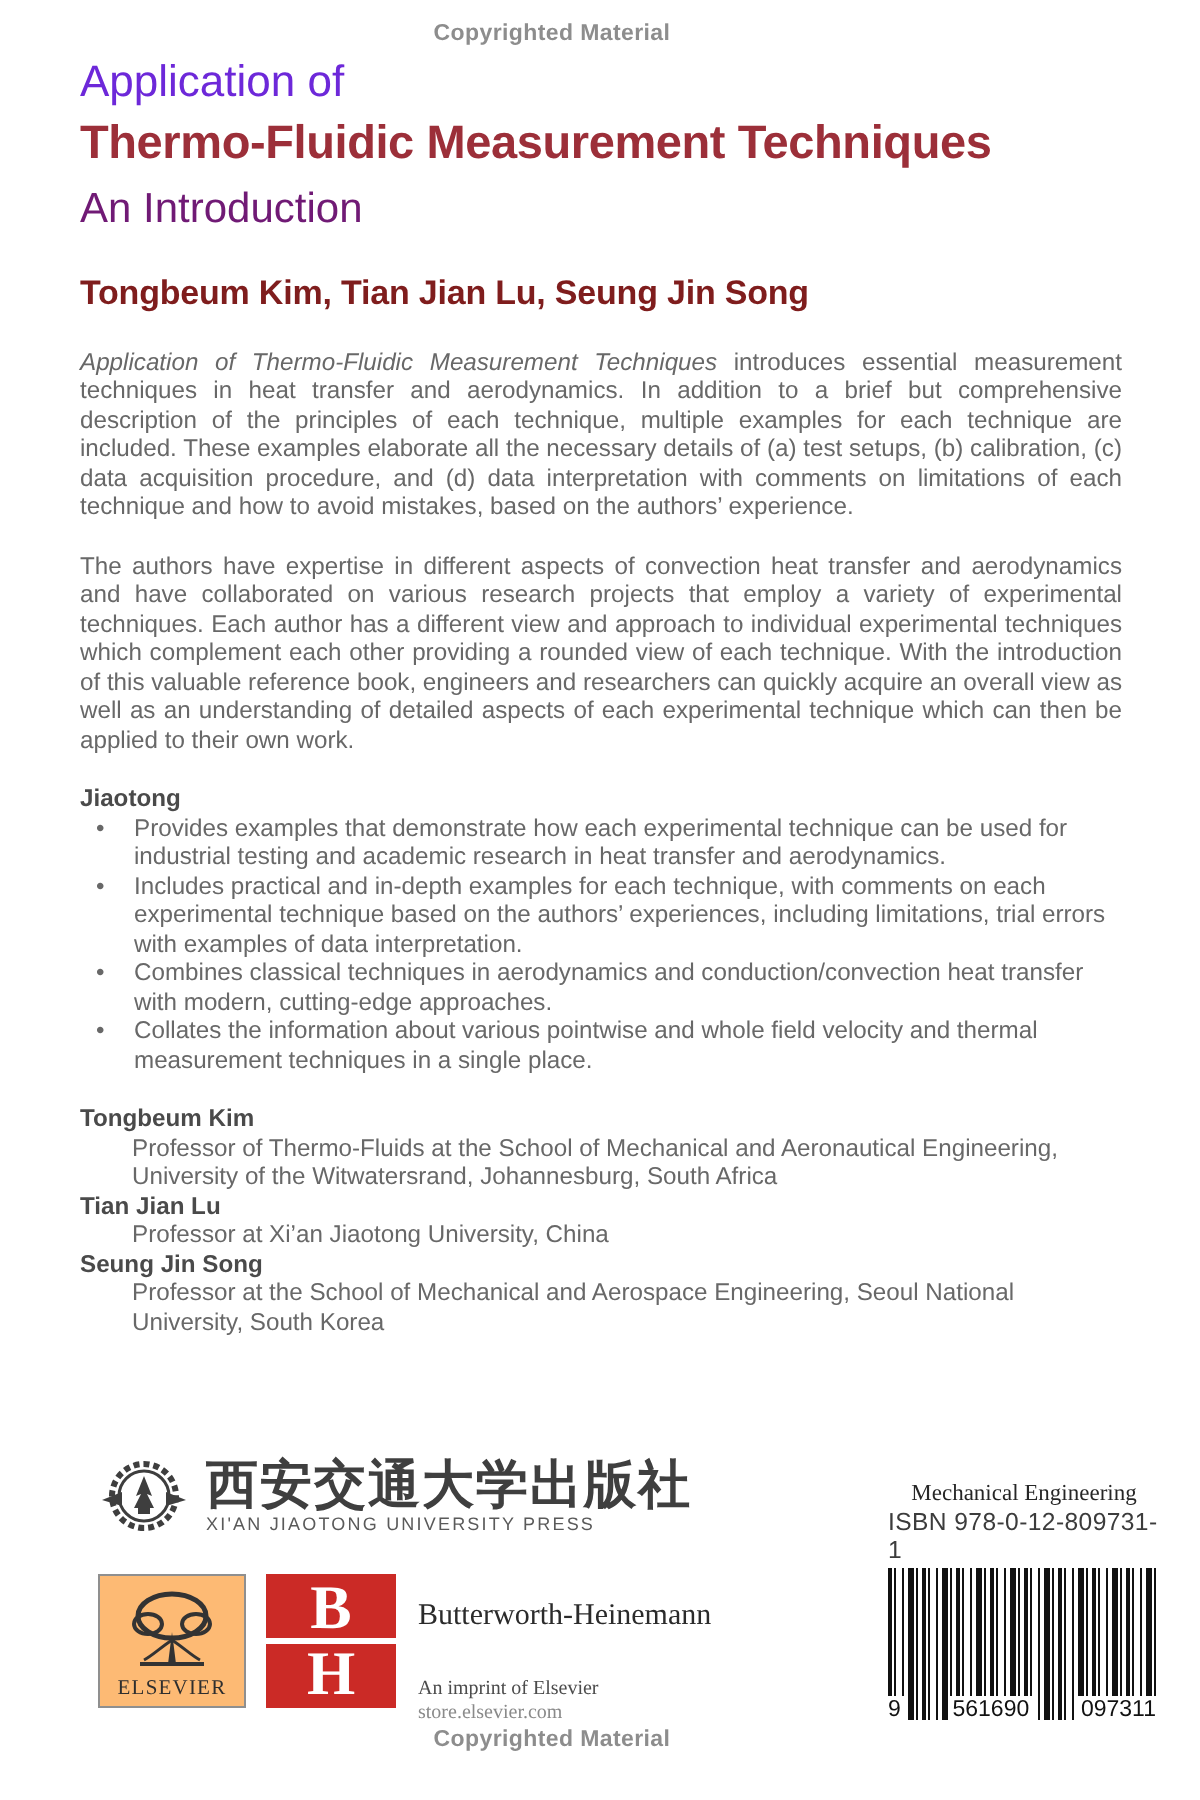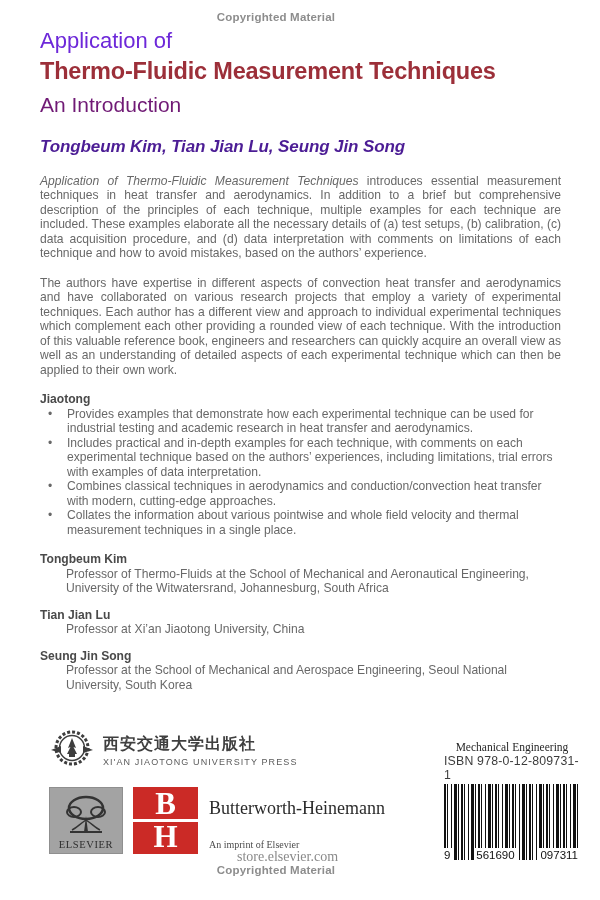--- a/index.html
+++ b/index.html
@@ -14,64 +14,64 @@
   }
   .copyright.top{top:11px;}
   .copyright.bottom{top:864px;}
 
   .content{position:absolute;left:40px;top:30px;width:521px;}
 
   .title-line1{font-size:22px;font-weight:400;color:#6d28d9;line-height:1.0;margin:0 0 8px 0;}
   .title-line2{font-size:23.5px;font-weight:700;color:#9c2f39;line-height:1.0;margin:0 0 10px 0;letter-spacing:-.2px;}
   .subtitle{font-size:21px;font-weight:400;color:#701a75;line-height:1.0;margin:0 0 22px 0;}
 
-  .authors{font-size:17px;font-weight:700;color:#4c1d95;margin:0 0 17px 0;letter-spacing:-.1px;font-style:italic;}
+  .authors{font-size:17px;font-weight:700;color:#7f1d1d;margin:0 0 17px 0;letter-spacing:-.1px;}
 
   .para{
     font-size:12.1px;line-height:14.5px;color:#686868;text-align:justify;
     margin:0 0 15px 0;
   }
   .para .lead-italic{font-style:italic;}
 
   .features-heading{font-size:12.1px;font-weight:700;color:#4a4a4a;margin:3px 0 0 0;line-height:14.5px;}
   .bullet-list{margin:0 0 15px 0;}
   .bullet-item{display:flex;font-size:12.1px;line-height:14.5px;color:#686868;}
   .bullet-item .dot{width:27px;padding-left:8px;box-sizing:border-box;flex:none;}
   .bullet-item .txt{flex:1;text-align:left;}
 
-  .bio-name{font-size:12.1px;line-height:14.5px;font-weight:700;color:#4a4a4a;margin-top:12px;}
+  .bio-name{font-size:12.1px;line-height:14.5px;font-weight:700;color:#4a4a4a;}
   .bio-text{font-size:12.1px;line-height:14.5px;color:#686868;margin-left:26px;}
 
   
   .xjtu{position:absolute;left:49px;top:726px;display:flex;align-items:center;}
   .xjtu-emblem{width:46px;height:46px;flex:none;margin-right:8px;}
   .xjtu-text{display:flex;flex-direction:column;}
-  .xjtu-cn{font-size:16px;font-weight:700;color:#3f3f3f;line-height:25px;letter-spacing:1px;font-family:"DejaVu Sans",sans-serif;}
+  .xjtu-cn{font-size:26px;font-weight:700;color:#3f3f3f;line-height:25px;letter-spacing:1px;font-family:"DejaVu Sans",sans-serif;}
   .xjtu-en{font-size:9px;color:#5a5a5a;letter-spacing:1.1px;line-height:12px;}
 
   .logo-row{position:absolute;left:49px;top:787px;display:flex;align-items:flex-start;}
   .elsevier-box{
     width:74px;height:67px;border:1px solid #8f8f8f;box-sizing:border-box;
     display:flex;flex-direction:column;align-items:center;justify-content:flex-end;
-    padding-bottom:3px;background:#a3a3a3;
+    padding-bottom:3px;background:#fdba74;
   }
   .elsevier-box svg{width:52px;height:44px;display:block;margin-bottom:1px;}
   .elsevier-label{font-family:"Liberation Serif","DejaVu Serif",serif;font-size:10.5px;color:#2e2e2e;letter-spacing:.6px;}
 
   .bh-box{
     width:65px;height:67px;background:#cb2a26;margin-left:10px;flex:none;
     display:flex;flex-direction:column;align-items:center;justify-content:center;position:relative;
   }
   .bh-letter{font-family:"Liberation Serif","DejaVu Serif",serif;font-weight:700;color:#ffffff;font-size:31px;line-height:28px;}
   .bh-rule{width:100%;height:3px;background:#ffffff;margin:1px 0;}
 
   .bh-textcol{margin-left:11px;padding-top:12px;}
-  .bh-name{font-family:"Liberation Serif","DejaVu Serif",serif;font-size:18px;color:#2b2b2b;line-height:18px;}
+  .bh-name{font-family:"Liberation Serif","DejaVu Serif",serif;font-size:15px;color:#2b2b2b;line-height:18px;}
   .bh-imprint{font-family:"Liberation Serif","DejaVu Serif",serif;font-size:10px;color:#4c4c4c;line-height:12px;margin-top:22px;}
-  .bh-site{font-family:"Liberation Serif","DejaVu Serif",serif;font-size:14px;color:#8a8a8a;line-height:12px;margin-left:28px;}
+  .bh-site{font-family:"Liberation Serif","DejaVu Serif",serif;font-size:10px;color:#8a8a8a;line-height:12px;}
 
   
   .barcode-block{position:absolute;left:444px;top:741px;width:136px;}
   .bc-category{font-family:"Liberation Serif","DejaVu Serif",serif;font-size:11.5px;color:#262626;text-align:center;line-height:13px;}
   .bc-isbn{font-size:12.3px;color:#3c3c3c;line-height:14px;margin-top:0;letter-spacing:.2px;}
   .bc-bars{
     margin-top:2px;height:76px;position:relative;
     background:repeating-linear-gradient(90deg,
       #111 0px,#111 2px,#fff 2px,#fff 3px,
       #111 3px,#111 4px,#fff 4px,#fff 7px,

